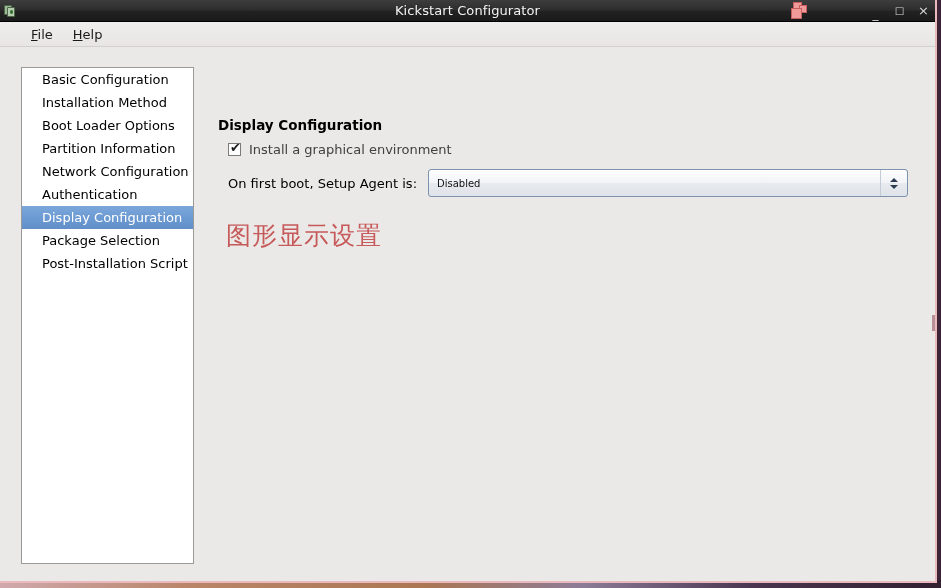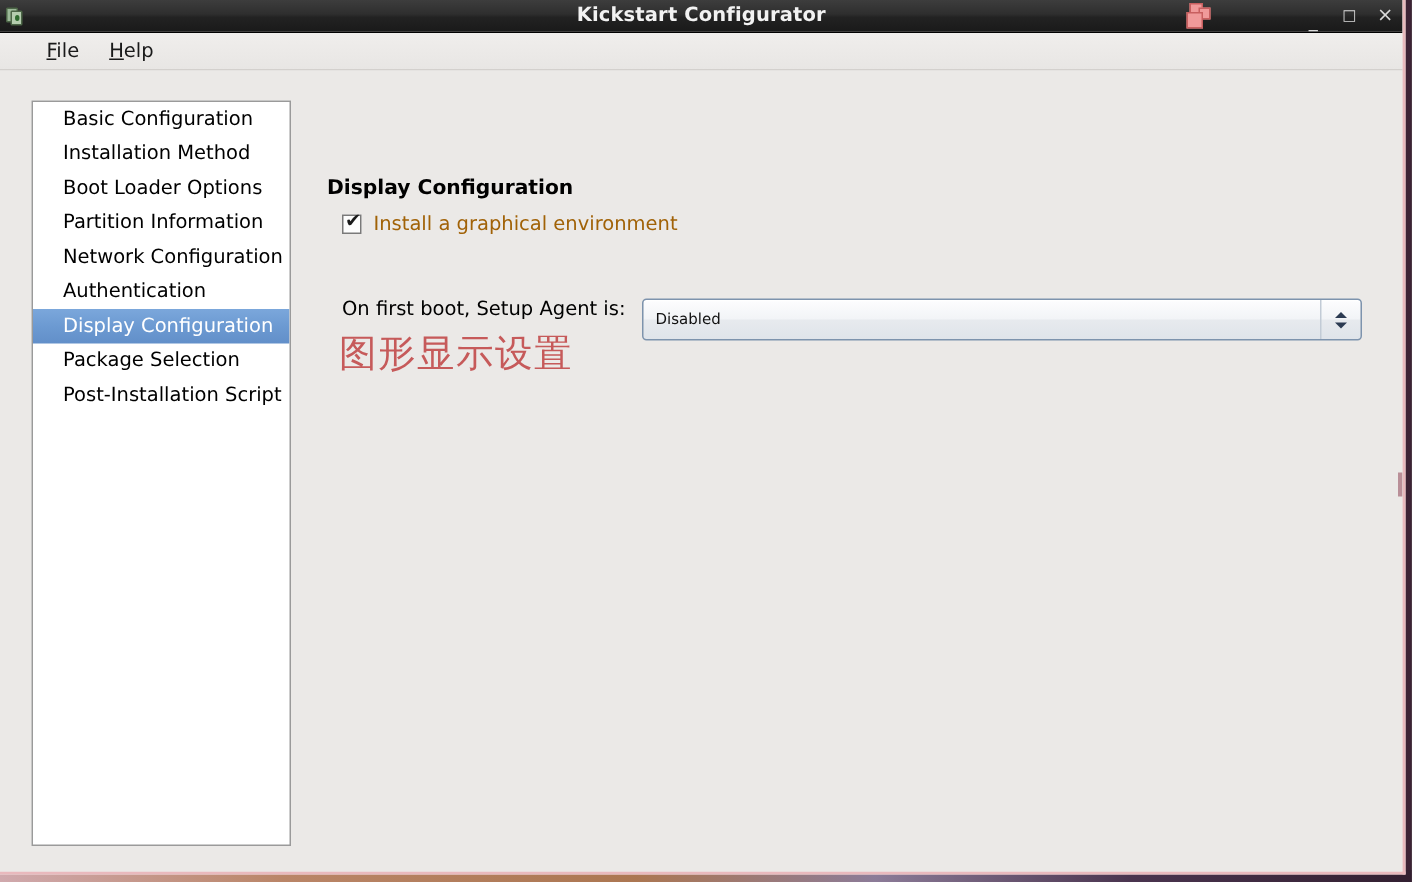--- a/index.html
+++ b/index.html
@@ -70,21 +70,21 @@
   .app-icon .sq1 { left:1px; top:2px; width:8px; height:10px; background:#9cb998; }
   .app-icon .sq2 { left:4px; top:4px; width:8px; height:10px; background:#b4cdae; }
   .app-icon .dot { position:absolute; left:7px; top:7px; width:3px; height:4px; background:#2f6b2f; border-radius:50%; }
 
   .title-text {
     position: absolute;
     left: 0; right: 0;
     text-align: center;
     color: #f2f2f2;
     font-size: 13px;
-    font-weight: bold;
+    font-weight: normal;
     letter-spacing: .1px;
     pointer-events: none;
   }
 
   .tile-icon {
     position: absolute;
     left: 789px; top: 1px;
     width: 20px; height: 20px;
   }
   .tile-icon .t {
@@ -196,27 +196,27 @@
     position: relative;
     flex: none;
   }
   .checkbox .mark {
     position: absolute;
     left: 1px; top: -3px;
     font-size: 13px;
     line-height: 13px;
     color: #1a1a1a;
   }
-  .check-label { font-size: 13px; color: #a16207; text-align: center; }
+  .check-label { font-size: 13px; color: #404040; text-align: center; }
 
   .select-row {
     position: absolute;
     left: 10px; top: 122px;
     display: flex;
-    margin-top: 30px;
+    align-items: center;
   }
   .select-label {
     font-size: 13px;
     color: #000;
     width: 200px;
   }
   .combobox {
     width: 480px;
     height: 28px;
     border: 1px solid #7d93ad;

